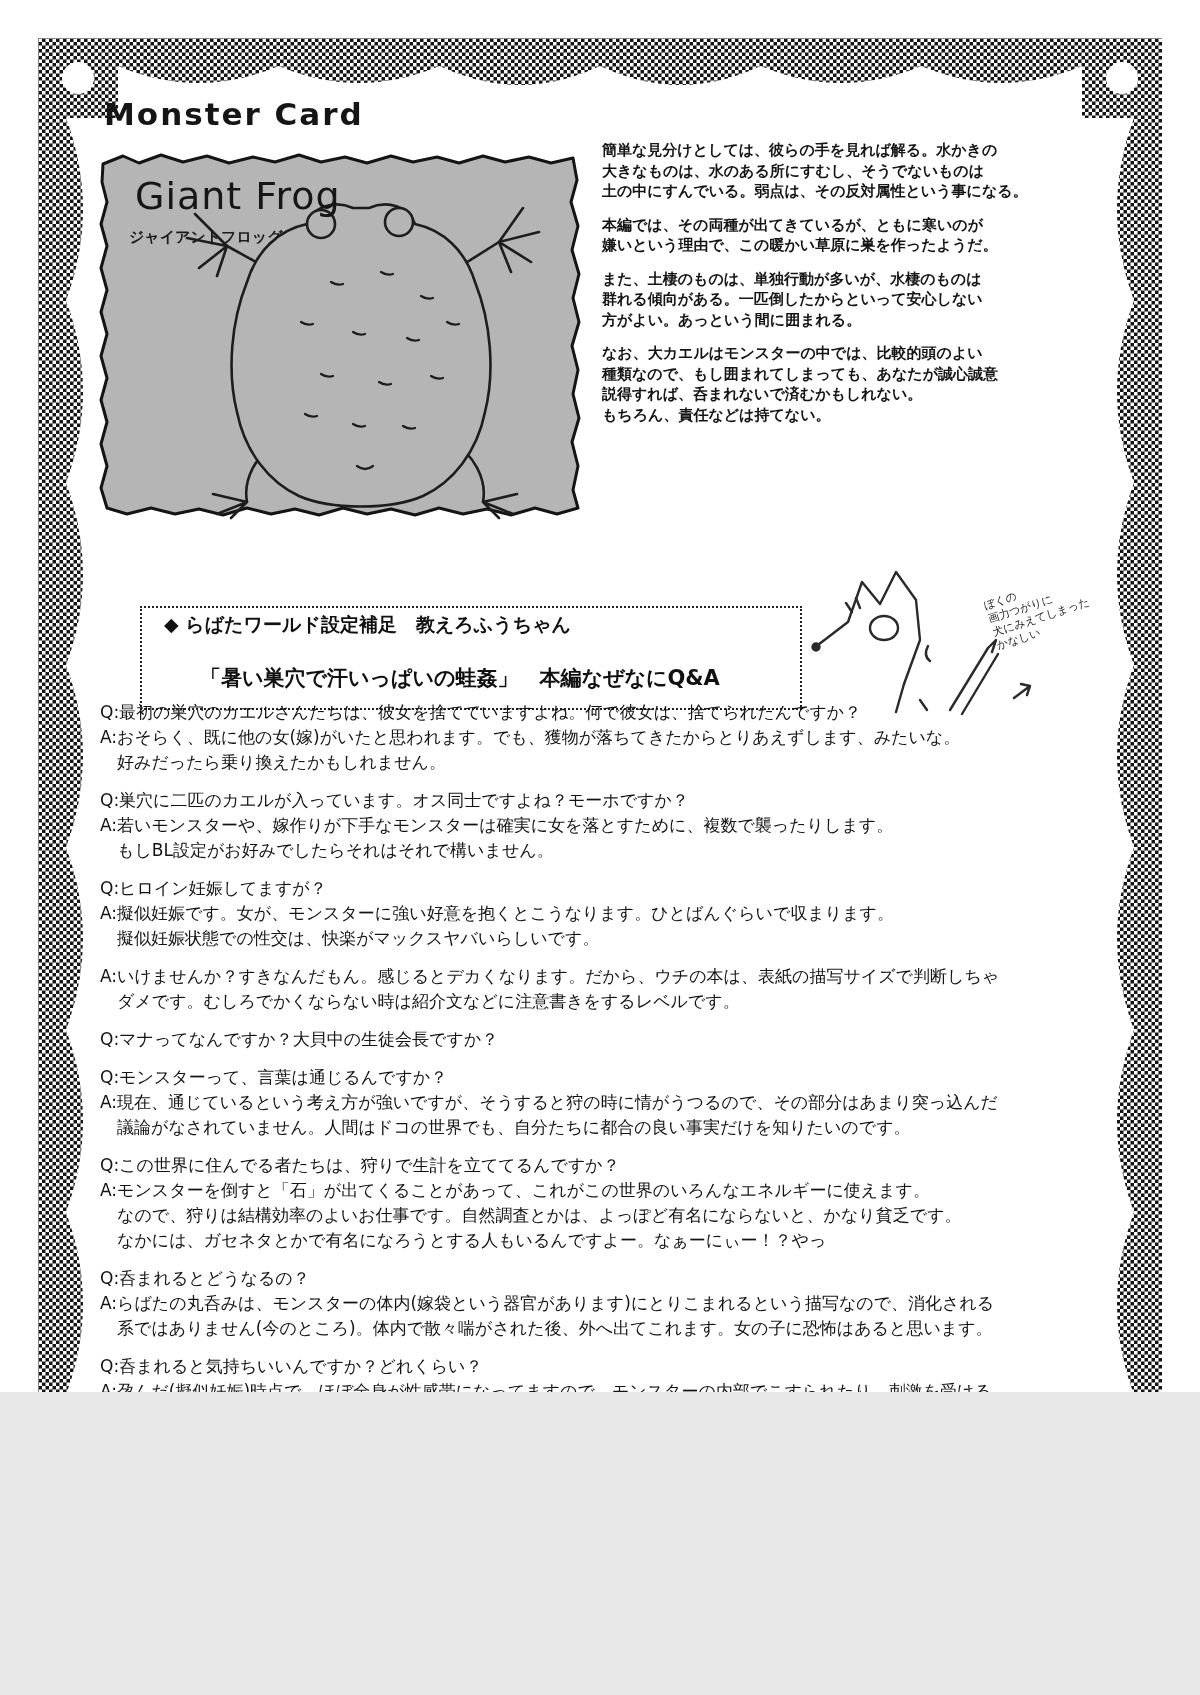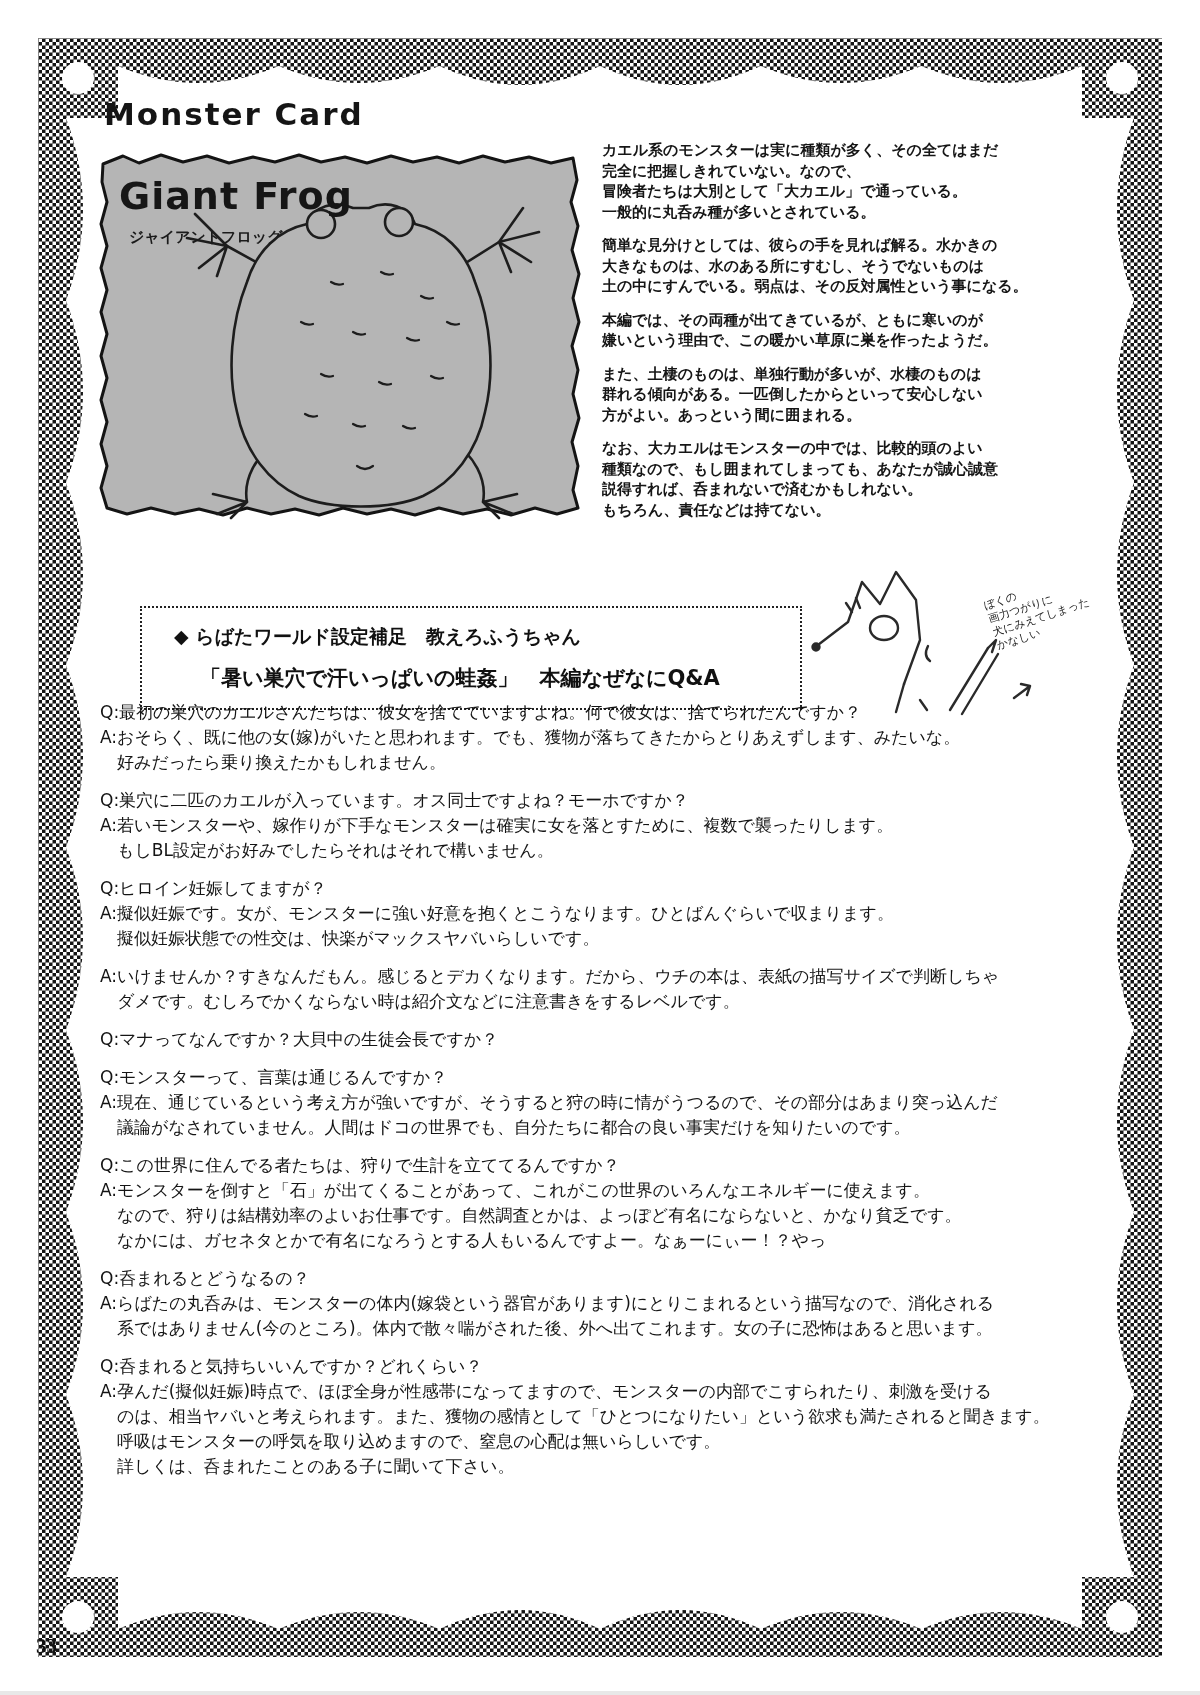--- a/index.html
+++ b/index.html
@@ -1,45 +1,45 @@
 <!DOCTYPE html>
 <html><head>
 <meta charset="utf-8">
 <style>
   html,body{margin:0;padding:0;background:#e8e8e8;}
   .page{
-    position:relative;width:1200px;height:1691px;background:#ffffff;
+    position:relative;width:1200px;height:1392px;background:#ffffff;
     font-family:"DejaVu Sans",sans-serif;color:#111;overflow:hidden;
   }
   .frame-svg{position:absolute;left:0;top:0;width:1200px;height:1695px;pointer-events:none;}
   .title{
     position:absolute;left:104px;top:96px;font-size:31px;font-weight:600;
     letter-spacing:2px;color:#151515;
   }
   .card{
     position:absolute;left:95px;top:150px;width:490px;height:372px;
   }
   .card svg{position:absolute;left:0;top:0;}
   .card-name-en{
-    position:absolute;left:24px;top:24px;font-size:38px;font-weight:700;
+    position:absolute;left:40px;top:24px;font-size:38px;font-weight:400;
     letter-spacing:1px;color:#161616;
   }
   .card-name-ja{
     position:absolute;left:34px;top:78px;font-size:15px;font-weight:600;color:#1a1a1a;text-align:right;
   }
   .desc{
     position:absolute;left:602px;top:140px;width:482px;
     font-size:15px;line-height:20.5px;font-weight:600;color:#151515;
   }
   .desc p{margin:0 0 13px 0;white-space:pre-line;}
   .info-box{
     position:absolute;left:140px;top:606px;width:662px;height:104px;
     border:2px dotted #222;box-sizing:border-box;
   }
-  .info-box-line1{position:absolute;left:22px;top:16px;font-size:19px;font-weight:600;white-space:nowrap;margin-left:10px;}
+  .info-box-line1{position:absolute;left:22px;top:4px;font-size:19px;font-weight:600;white-space:nowrap;}
   .info-box-line2{position:absolute;left:58px;top:56px;font-size:21px;font-weight:600;white-space:nowrap;}
   .fox{position:absolute;left:800px;top:552px;width:300px;height:170px;}
   .fox-note{
     position:absolute;left:188px;top:28px;width:120px;font-size:11px;line-height:14px;
     white-space:pre-line;transform:rotate(-18deg);color:#222;
   }
   .qa{
     position:absolute;left:100px;top:700px;width:1012px;
     font-size:17px;line-height:25px;color:#141414;
   }
@@ -122,24 +122,20 @@
           <path d="M308,276 q6,4 12,2"></path>
           <path d="M262,316 q8,6 16,0"></path>
         </g>
       </g>
     </svg>
     <div class="card-name-en">Giant Frog</div>
     <div class="card-name-ja">ジャイアントフロッグ</div>
   </div>
 
   <div class="desc">
-    <p>カエル系のモンスターは実に種類が多く、その全てはまだ
-完全に把握しきれていない。なので、
-冒険者たちは大別として「大カエル」で通っている。
-一般的に丸呑み種が多いとされている。</p>
     <p>簡単な見分けとしては、彼らの手を見れば解る。水かきの
 大きなものは、水のある所にすむし、そうでないものは
 土の中にすんでいる。弱点は、その反対属性という事になる。</p>
     <p>本編では、その両種が出てきているが、ともに寒いのが
 嫌いという理由で、この暖かい草原に巣を作ったようだ。</p>
     <p>また、土棲のものは、単独行動が多いが、水棲のものは
 群れる傾向がある。一匹倒したからといって安心しない
 方がよい。あっという間に囲まれる。</p>
     <p>なお、大カエルはモンスターの中では、比較的頭のよい
 種類なので、もし囲まれてしまっても、あなたが誠心誠意

